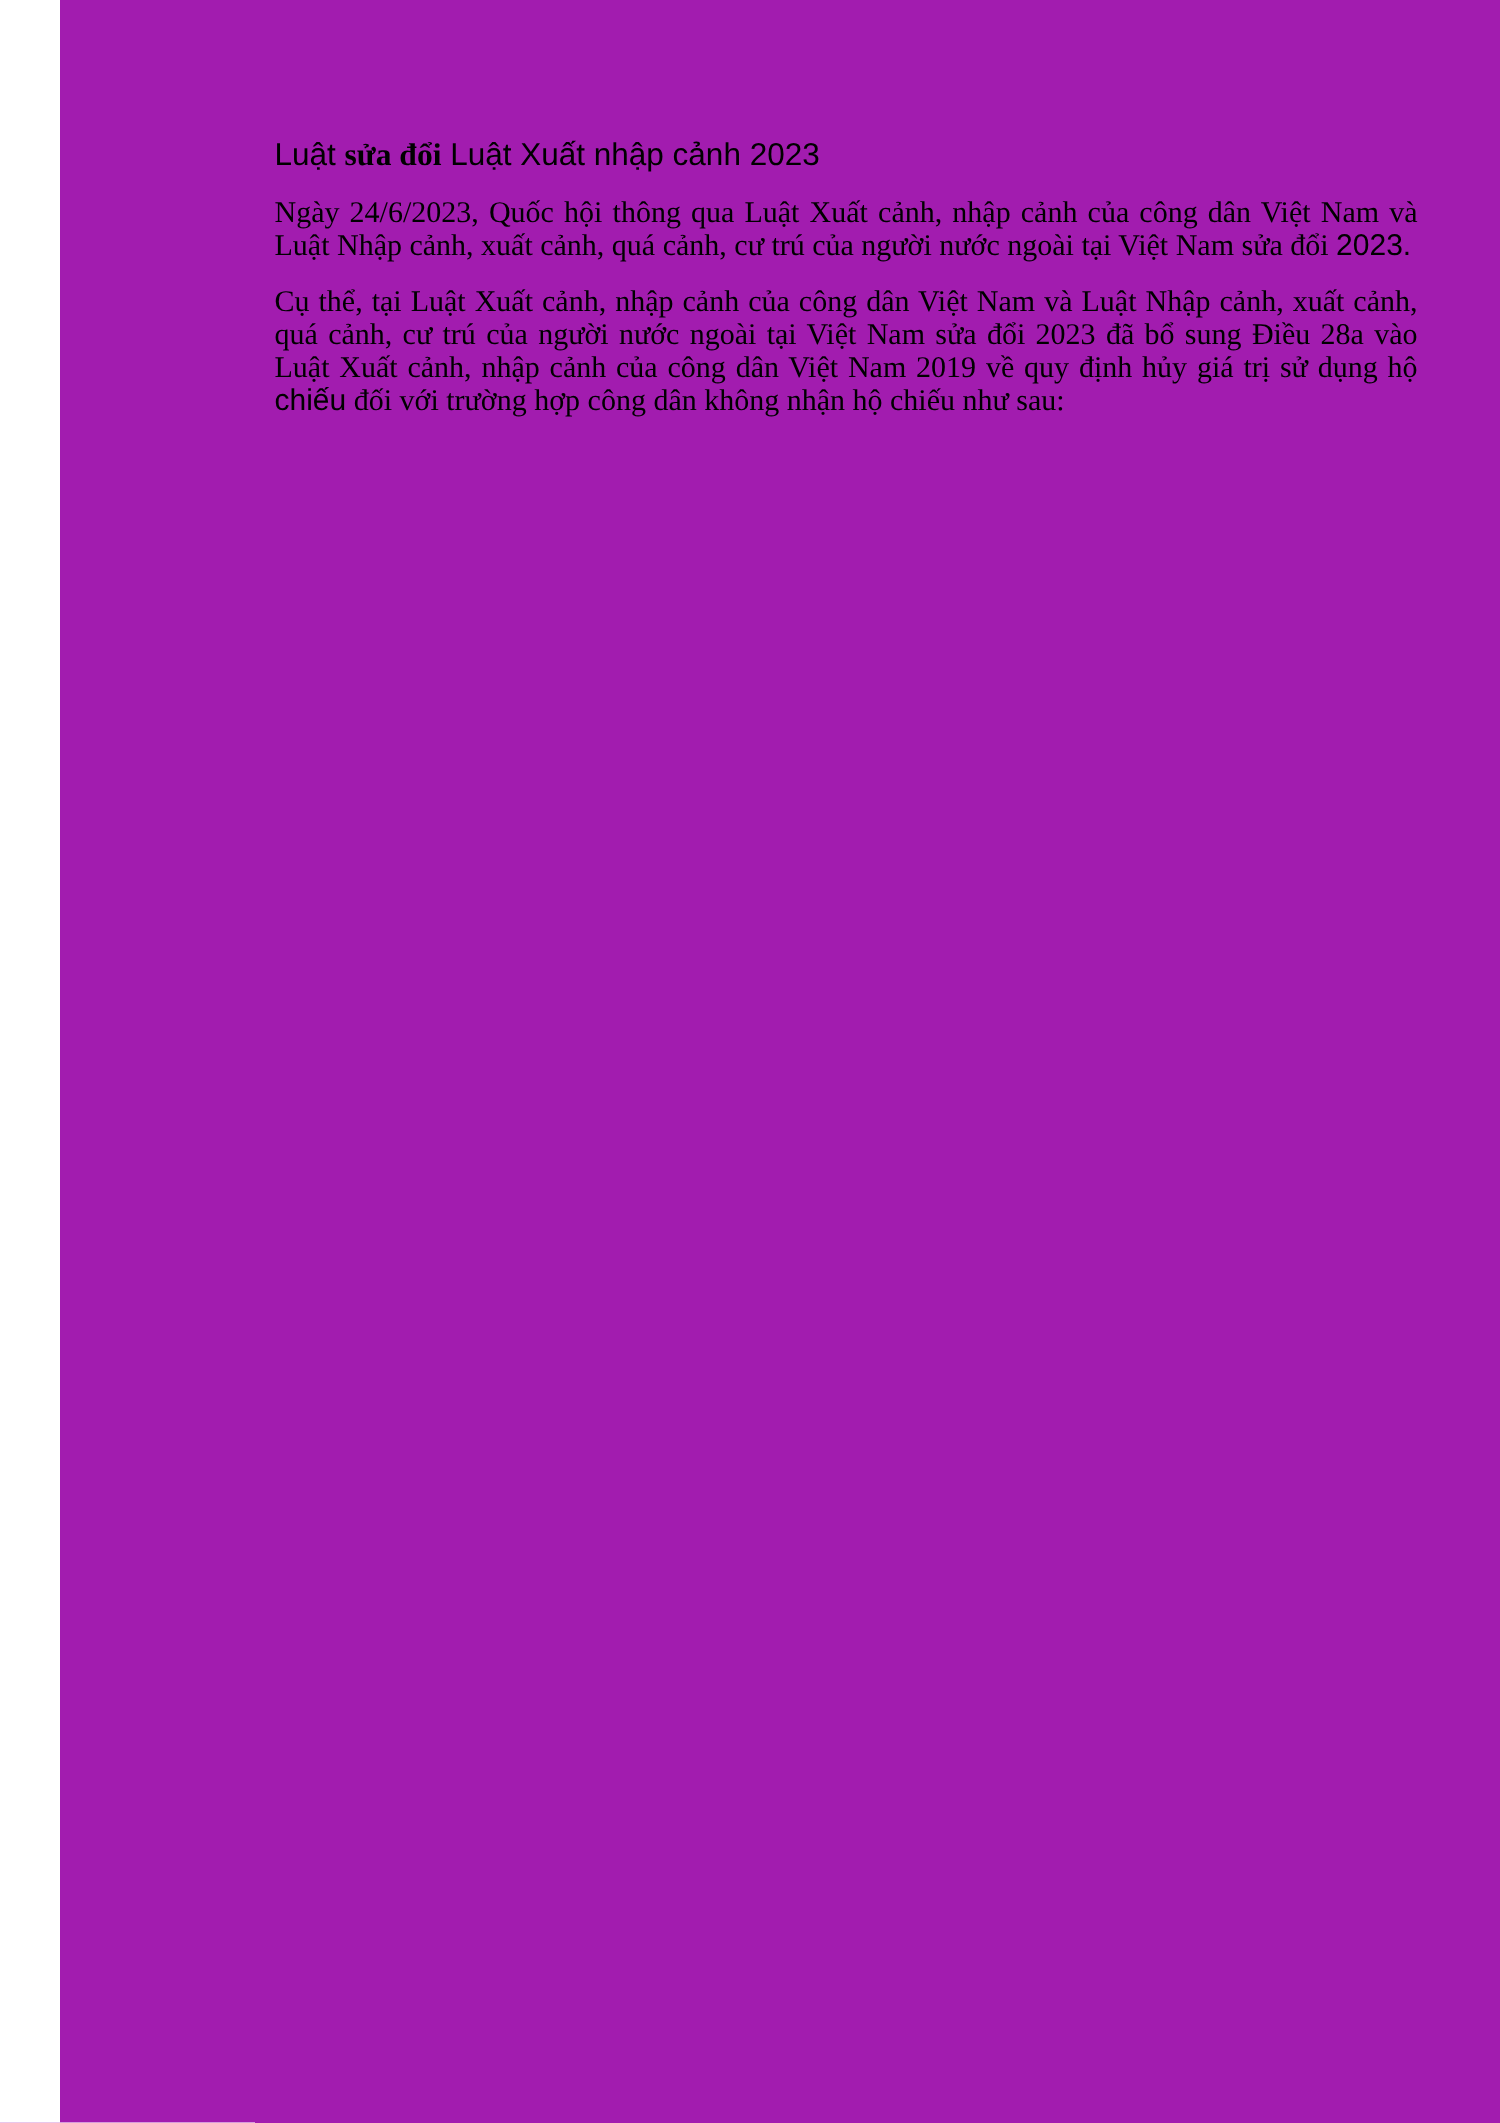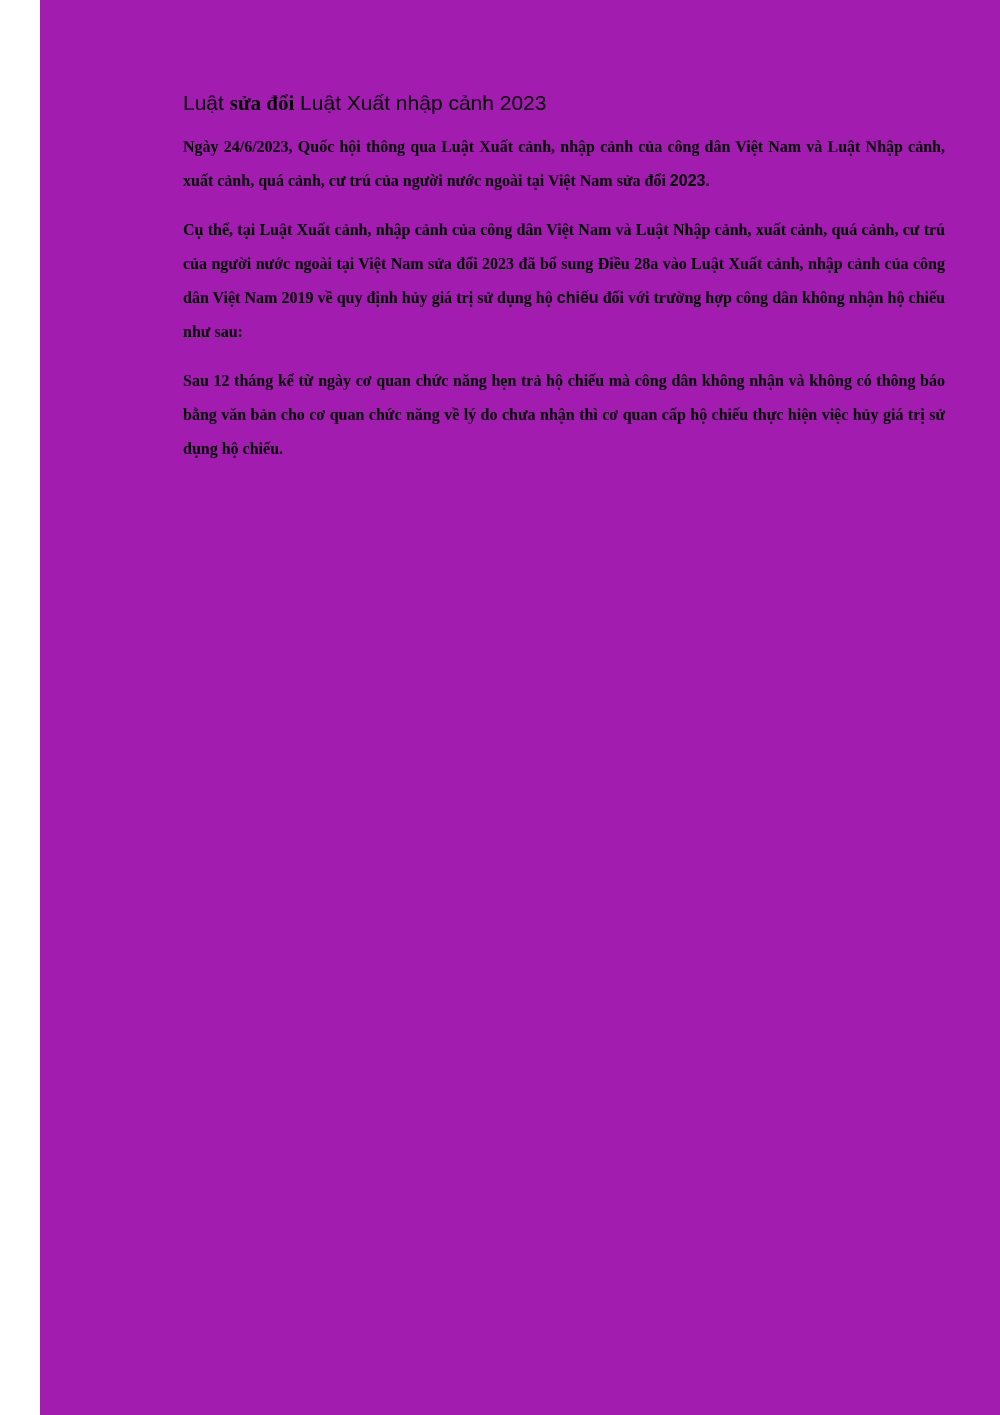--- a/index.html
+++ b/index.html
@@ -25,33 +25,32 @@
   .doc-title {
     font-family: "Liberation Sans", sans-serif;
     font-size: 21px;
     font-weight: 400;
     line-height: 26px;
     margin: 0 0 14px 0;
     text-align: left;
   }
   .doc-para {
     font-family: "Liberation Serif", serif;
-    font-size: 16px;
-    font-weight: 700;
-    line-height: 34px;
+    font-size: 20px;
+    font-weight: 400;
+    line-height: 22px;
     margin: 0 0 15px 0;
     text-align: justify;
   }
   .seg-serif      { font-family: "Liberation Serif", serif; }
   .seg-serif-bold { font-family: "Liberation Serif", serif; font-weight: 700; }
   .seg-sans       { font-family: "Liberation Sans", sans-serif; }
 </style>
 </head>
 <body>
 
 <div class="page">
   <div class="content">
     <h1 class="doc-title"><span class="seg-sans">Luật </span><span class="seg-serif-bold">sửa đổi</span><span class="seg-sans"> Luật Xuất nhập cảnh 2023</span></h1>
     <p class="doc-para"><span class="seg-serif">Ngày 24/6/2023, Quốc hội thông qua Luật Xuất cảnh, nhập cảnh của công dân Việt Nam và Luật Nhập cảnh, xuất cảnh, quá cảnh, cư trú của người nước ngoài tại Việt Nam sửa đổi </span><span class="seg-sans">2023.</span></p>
     <p class="doc-para"><span class="seg-serif">Cụ thể, tại Luật Xuất cảnh, nhập cảnh của công dân Việt Nam và Luật Nhập cảnh, xuất cảnh, quá cảnh, cư trú của người nước ngoài tại Việt Nam sửa đổi 2023 đã bổ sung Điều 28a vào Luật Xuất cảnh, nhập cảnh của công dân Việt Nam 2019 về quy định hủy giá trị sử dụng hộ </span><span class="seg-sans">chiếu</span><span class="seg-serif"> đối với trường hợp công dân không nhận hộ chiếu như sau:</span></p>
-    <p class="doc-para"><span class="seg-serif">Sau 12 tháng kể từ ngày cơ quan chức năng hẹn trả hộ chiếu mà công dân không nhận và không có thông báo bằng văn bản cho cơ quan chức năng về lý do chưa nhận thì cơ quan cấp hộ chiếu thực hiện việc hủy giá trị sử dụng hộ chiếu.</span></p>
   </div>
 </div>
 
 </body></html>

